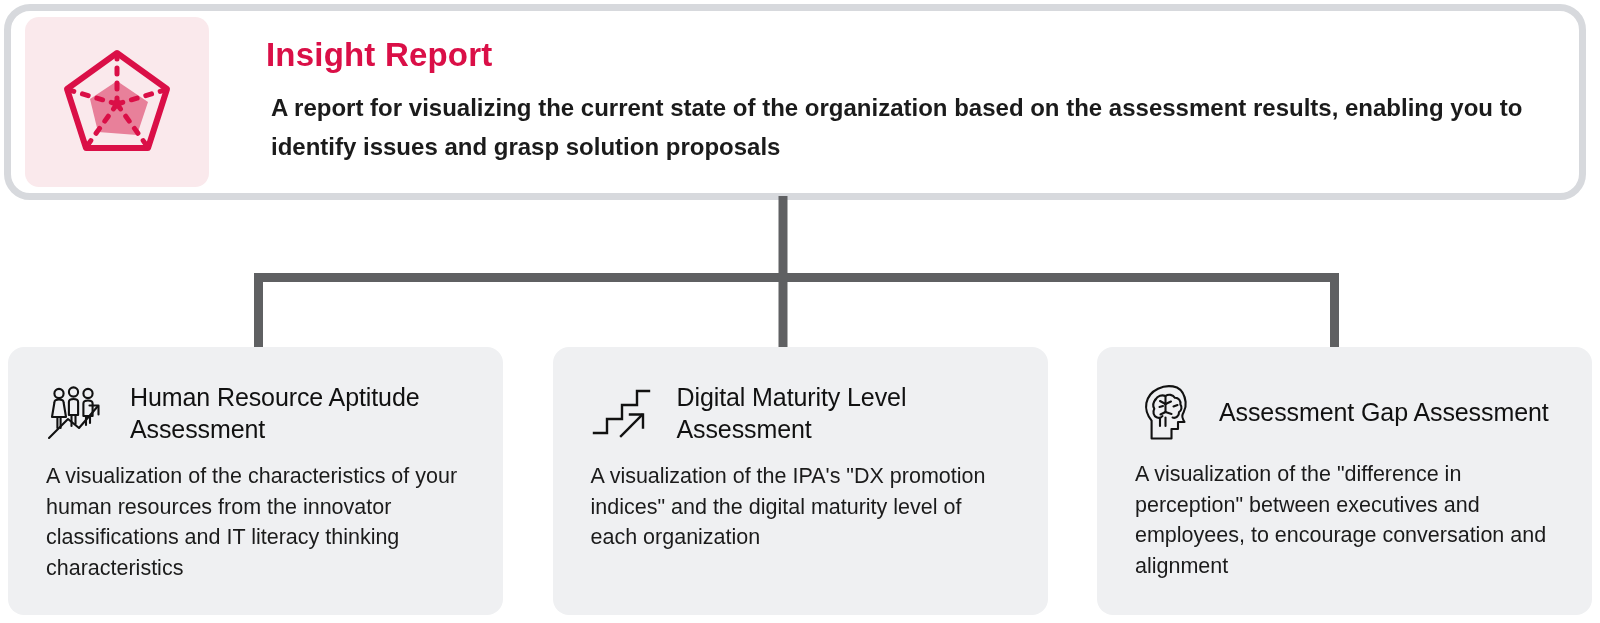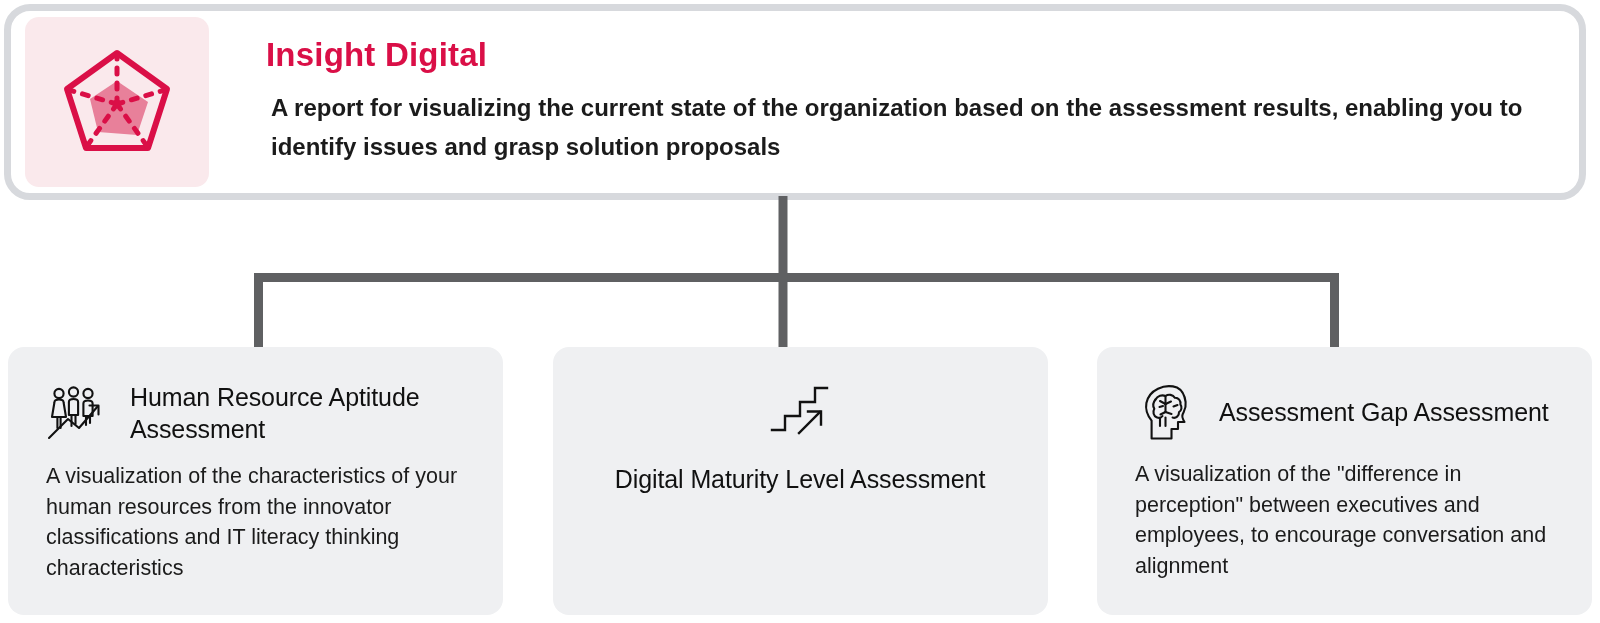--- a/index.html
+++ b/index.html
@@ -124,21 +124,21 @@
     letter-spacing: -0.1px;
   }
 
   .card-desc {
     margin-top: 16px;
     color: #1b1b1b;
     font-size: 21.5px;
     line-height: 1.42;
   }
 
-  .card-2 .card-head { gap: 24px; flex-direction: column; }
+  .card-2 .card-head { gap: 24px; }
   .card-2 .card-title,
   .card-3 .card-title { font-size: 25px; }
 </style>
 </head>
 <body>
 
 <div class="stage">
 
   <div class="hero-card">
 
@@ -156,21 +156,21 @@
             <line x1="56" y1="58" x2="86" y2="100"></line>
             <line x1="56" y1="58" x2="26" y2="100"></line>
             <line x1="56" y1="58" x2="8" y2="44"></line>
           </g>
           <circle cx="56" cy="58" r="4.5" fill="#da0f47"></circle>
         </svg>
       </span>
     </div>
 
     <div class="hero-text">
-      <div class="hero-title">Insight Digital</div>
+      <div class="hero-title">Insight Report</div>
       <div class="hero-desc">A report for visualizing the current state of the organization based on the assessment results, enabling you to identify issues and grasp solution proposals</div>
     </div>
   </div>
 
   <svg class="connector-svg">
     <g stroke="#5f6062" stroke-width="9" fill="none" stroke-linecap="butt">
 
       <line x1="783" y1="0" x2="783" y2="82"></line>
 
       <line x1="254" y1="81.5" x2="1339" y2="81.5"></line>
@@ -222,20 +222,21 @@
           <svg width="60" height="54" viewBox="0 0 60 54" fill="none" stroke="#111111" stroke-width="2.4" stroke-linecap="square" stroke-linejoin="miter">
 
             <polyline points="2,47 15,47 15,33 30,33 30,19 45,19 45,5 57,5"></polyline>
 
             <line x1="29" y1="50" x2="50" y2="29"></line>
             <polyline points="38,28.5 51,28.5 51,41.5" stroke-linejoin="miter"></polyline>
           </svg>
         </span>
         <span class="card-title">Digital Maturity Level Assessment</span>
       </div>
+      <div class="card-desc">A visualization of the IPA's "DX promotion indices" and the digital maturity level of each organization</div>
     </div>
 
     <div class="card card-3">
       <div class="card-head">
         <span class="card-icon">
           <svg width="58" height="62" viewBox="0 0 58 62" fill="none" stroke="#111111" stroke-width="2.1" stroke-linecap="round" stroke-linejoin="round">
 
             <path d="M40 6.5 C27.5 2.2 12 8.8 9.4 22 C7.8 30.4 11.2 35.4 14.6 39.6
                      L14.6 57.5 L34.5 57.5 L34.5 48 L41 48 L41 41 L47.5 41
                      C47.5 41 44.5 36 45.6 33.5 C47.2 30 49.5 27.5 48.6 21

